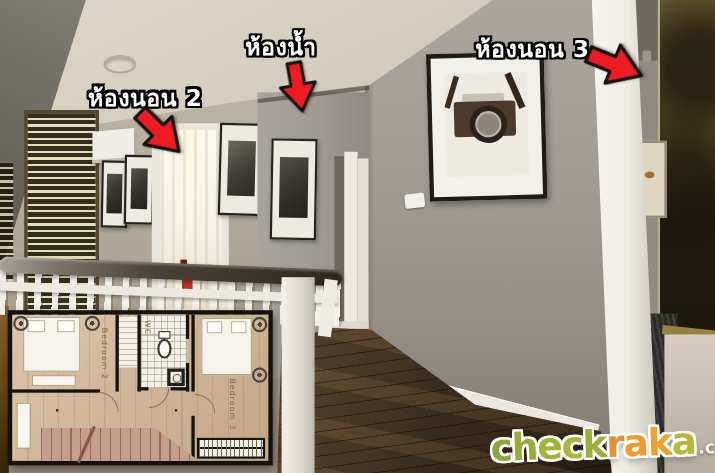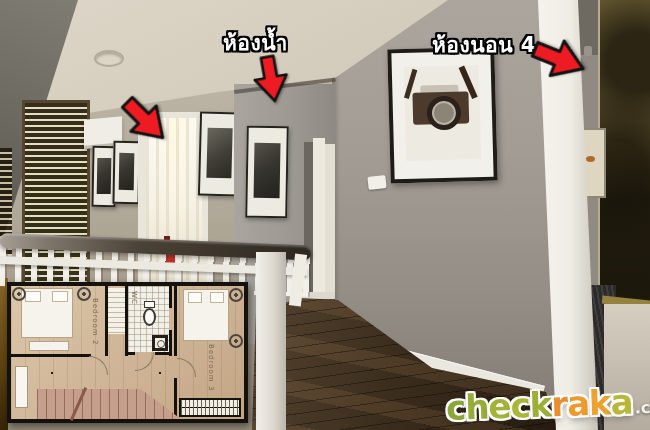--- a/index.html
+++ b/index.html
@@ -294,34 +294,35 @@
     <div class="stairs"></div>
     <div class="stair-div"></div>
     <div class="cab"></div>
     <div class="arc" style="left:78px;top:70px;transform:rotate(90deg);"></div>
     <div class="arc" style="left:124px;top:66px;transform:rotate(180deg);"></div>
     <div class="arc" style="left:166px;top:72px;transform:rotate(90deg);"></div>
     <div class="pdot" style="left:40px;top:86px;"></div>
     <div class="pdot" style="left:148px;top:86px;"></div>
   </div>
 
+  <div class="roomlabel" style="left:80px;top:72px;">ห้องนอน 2</div>
   <div class="arrow" style="left:124px;top:92px;transform:rotate(-45deg);">
     <svg width="42" height="56" viewBox="0 0 40 56">
       <path d="M13 3 h14 v23 h11 L20 53 L2 26 h11 z" fill="var(--arrow-red,#ee1b23)" stroke="#121212" stroke-width="3" stroke-linejoin="round"></path>
     </svg>
   </div>
 
   <div class="roomlabel" style="left:223px;top:26px;">ห้องน้ำ</div>
   <div class="arrow" style="left:252px;top:54px;transform:rotate(-10deg);">
     <svg width="38" height="50" viewBox="0 0 40 56">
       <path d="M13 3 h14 v23 h11 L20 53 L2 26 h11 z" fill="var(--arrow-red,#ee1b23)" stroke="#121212" stroke-width="3" stroke-linejoin="round"></path>
     </svg>
   </div>
 
-  <div class="roomlabel" style="left:432px;top:28px;">ห้องนอน 4</div>
+  <div class="roomlabel" style="left:432px;top:28px;">ห้องนอน 3</div>
   <div class="arrow" style="left:534px;top:30px;transform:rotate(-68deg);">
     <svg width="50" height="58" viewBox="0 0 40 56">
       <path d="M13 3 h14 v23 h11 L20 53 L2 26 h11 z" fill="var(--arrow-red,#ee1b23)" stroke="#121212" stroke-width="3" stroke-linejoin="round"></path>
     </svg>
   </div>
 
   <div class="wm">
     <span class="wm-brand"><span style="color: rgb(140, 166, 59);">c</span><span style="color: rgb(151, 173, 57);">h</span><span style="color: rgb(161, 179, 56);">e</span><span style="color: rgb(169, 182, 55);">c</span><span style="color: rgb(156, 176, 56);">k</span><span style="color: rgb(232, 142, 45);">r</span><span style="color: rgb(240, 154, 46);">a</span><span style="color: rgb(237, 162, 47);">k</span><span style="color: rgb(183, 184, 58);">a</span></span><span class="wm-tld">.com</span>
   </div>
 

